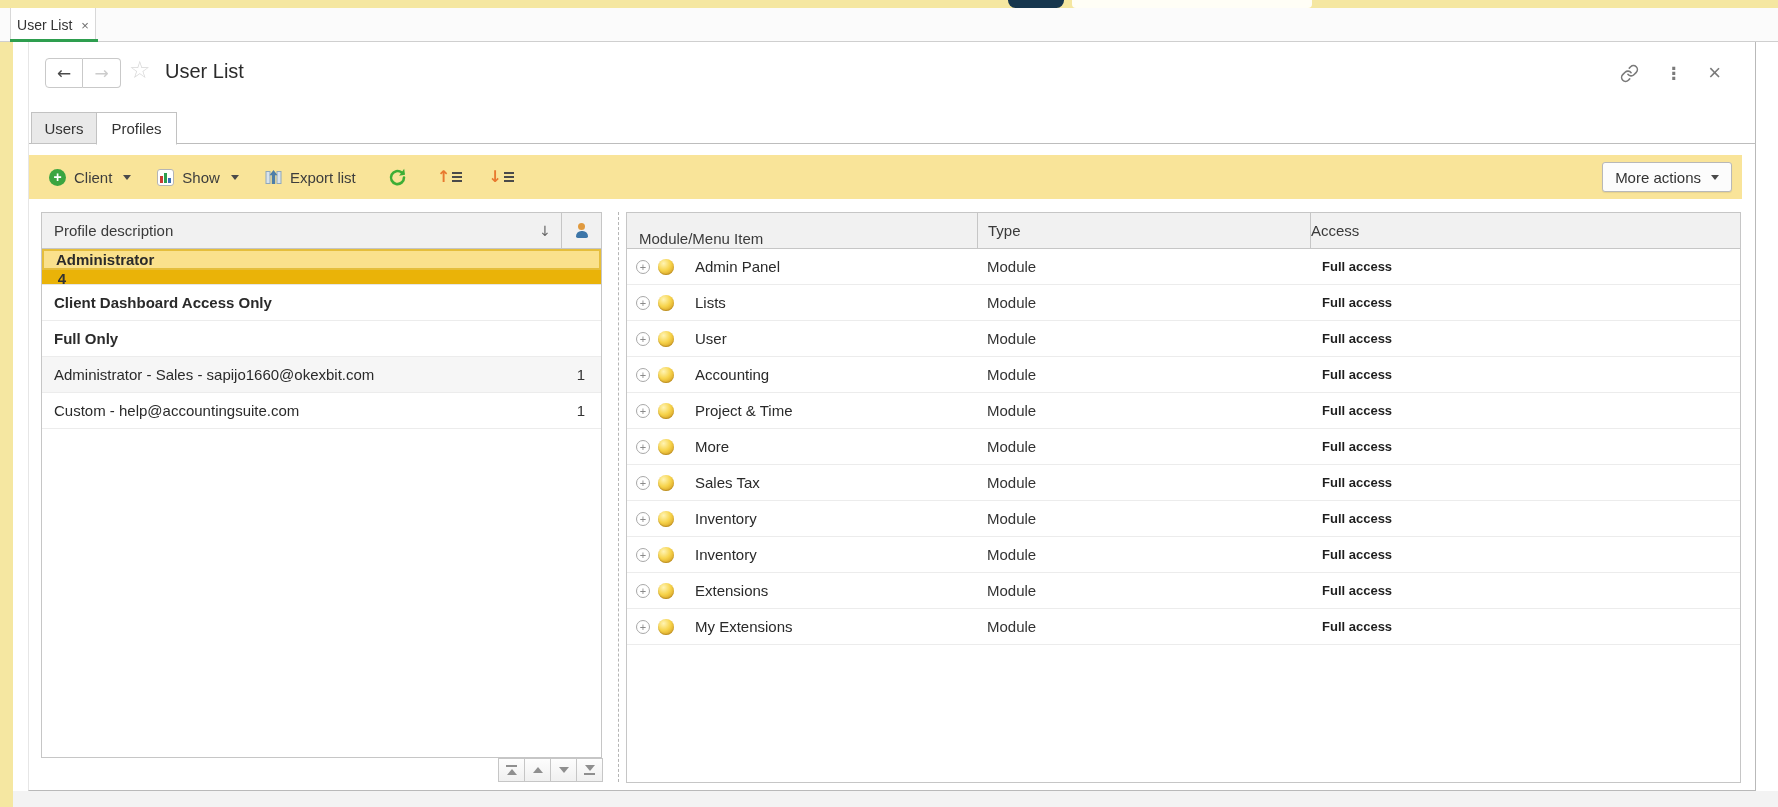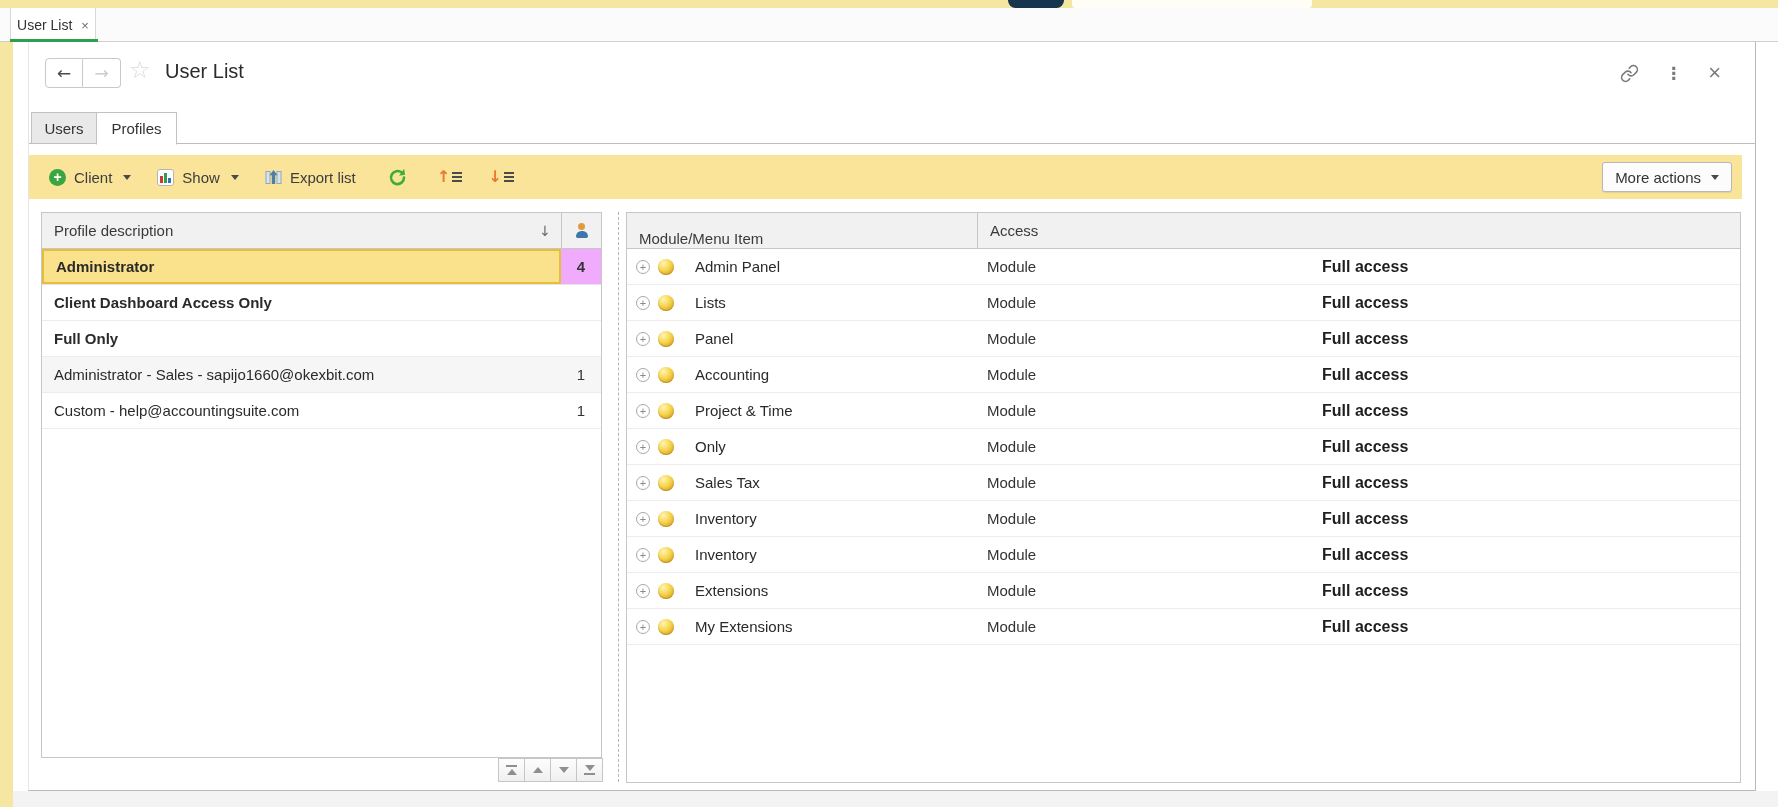--- a/index.html
+++ b/index.html
@@ -85,43 +85,43 @@
   #lh-icon { width:40px; border-left:1px solid #C6C6C6; justify-content:center; }
   .person-icon { display:flex; flex-direction:column; align-items:center; }
   .person-icon .head { width:7px; height:7px; border-radius:50%; background:#E09A3F; }
   .person-icon .body { width:12px; height:7px; border-radius:6px 6px 2px 2px; background:#3D76A8; margin-top:1px; }
 
   .prow { display:flex; height:36px; border-bottom:1px solid #ECECEC; font-size:15px; cursor:pointer; background:#fff; }
   .prow .pcell-name { flex:1; display:flex; align-items:center; padding-left:12px; color:#2A2A2A; }
   .prow .pcell-count { width:40px; display:flex; align-items:center; justify-content:center; color:#333; }
   .prow.bold { font-weight:bold; }
   .prow.stripe { background:#F6F6F6; }
-  .prow.selected { background:#f0abfc; border-bottom:1px solid #E5E5E5; }
+  .prow.selected { background:#eab308; border-bottom:1px solid #E5E5E5;flex-direction:column; }
   .prow.selected .pcell-name { background:#FAE18C; border:2px solid #E5BE3C; margin:0; }
 
   #left-nav-buttons { position:absolute; left:469px; top:716px; display:flex; }
   .navpage-btn { width:27px; height:24px; border:1px solid #C6C6C6; background:linear-gradient(#FDFDFD,#F0F0F0);
     display:flex; flex-direction:column; align-items:center; justify-content:center; gap:2px; cursor:pointer; }
   .navpage-btn + .navpage-btn { margin-left:-1px; }
   .tri-up { width:0; height:0; border-left:5px solid transparent; border-right:5px solid transparent;
     border-bottom:6px solid #8F8F8F; }
   .tri-down { width:0; height:0; border-left:5px solid transparent; border-right:5px solid transparent;
     border-top:6px solid #8F8F8F; }
   .nav-bar { width:11px; height:2px; background:#8F8F8F; }
 
   
   #rh-module { width:350px; padding-left:12px;margin-top:16px; }
   #rh-type { width:333px; padding-left:10px; border-left:1px solid #C6C6C6; }
-  #rh-access { flex:1; padding-left:12px; border-left:1px solid #C6C6C6; }
+  #rh-access { flex:1; border-left:1px solid #C6C6C6; }
 
   .mrow { display:flex; height:36px; border-bottom:1px solid #ECECEC; font-size:15px; background:#fff; cursor:pointer; }
   .mrow .mcell-name { width:350px; display:flex; align-items:center; padding-left:9px; color:#2A2A2A; }
   .mrow .mcell-type { width:333px; display:flex; align-items:center; padding-left:10px; color:#333; }
   .mrow .mcell-access { flex:1; display:flex; align-items:center; padding-left:12px;
-    font-size:16px; font-weight:bold; color:#1F1F1F; }
+    font-size:13px; font-weight:bold; color:#1F1F1F; }
   .expand-icon { width:14px; height:14px; border:1px solid #A8A8A8; border-radius:50%; color:#8A8A8A;
     font-size:11px; line-height:12px; text-align:center; margin-right:8px; flex:0 0 auto; }
   .sphere-icon { width:16px; height:16px; border-radius:50%; margin-right:21px; flex:0 0 auto;
     background:radial-gradient(circle at 35% 28%, #FFF4B4, #F7D44C 45%, #DCA92A 78%, #C79B22);
     box-shadow:inset 0 -1px 1px rgba(150,110,20,0.5); }
 </style>
 </head>
 <body>
 
 <div id="top-strip" class="abs">
@@ -304,20 +304,23 @@
       </div>
   </div>
 
   <div id="splitter"></div>
 
   <div id="right-panel">
     <div class="thead">
       <div class="hcell" id="rh-module">
         <span>Module/Menu Item</span>
       </div>
+      <div class="hcell" id="rh-type">
+        <span>Type</span>
+      </div>
       <div class="hcell" id="rh-access">
         <span>Access</span>
       </div>
     </div>
     <div id="module-rows">
         <div class="mrow">
     <div class="mcell-name">
       <span class="expand-icon">+</span>
       <span class="sphere-icon"></span>
       <span class="mname">Admin Panel</span>
@@ -339,21 +342,21 @@
             <span class="mtype">Module</span>
           </div>
     <div class="mcell-access">
             <span class="maccess">Full access</span>
           </div>
   </div>
         <div class="mrow">
     <div class="mcell-name">
       <span class="expand-icon">+</span>
       <span class="sphere-icon"></span>
-      <span class="mname">Panel</span>
+      <span class="mname">User</span>
     </div>
     <div class="mcell-type">
             <span class="mtype">Module</span>
           </div>
     <div class="mcell-access">
             <span class="maccess">Full access</span>
           </div>
   </div>
         <div class="mrow">
     <div class="mcell-name">
@@ -378,21 +381,21 @@
             <span class="mtype">Module</span>
           </div>
     <div class="mcell-access">
             <span class="maccess">Full access</span>
           </div>
   </div>
         <div class="mrow">
     <div class="mcell-name">
       <span class="expand-icon">+</span>
       <span class="sphere-icon"></span>
-      <span class="mname">Only</span>
+      <span class="mname">More</span>
     </div>
     <div class="mcell-type">
             <span class="mtype">Module</span>
           </div>
     <div class="mcell-access">
             <span class="maccess">Full access</span>
           </div>
   </div>
         <div class="mrow">
     <div class="mcell-name">

